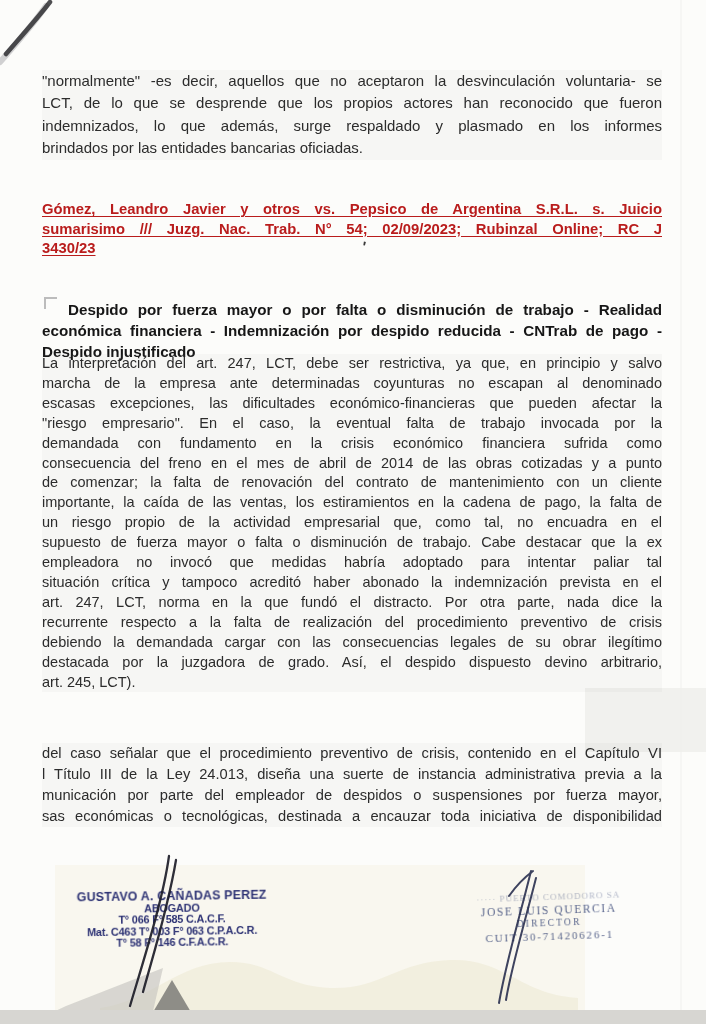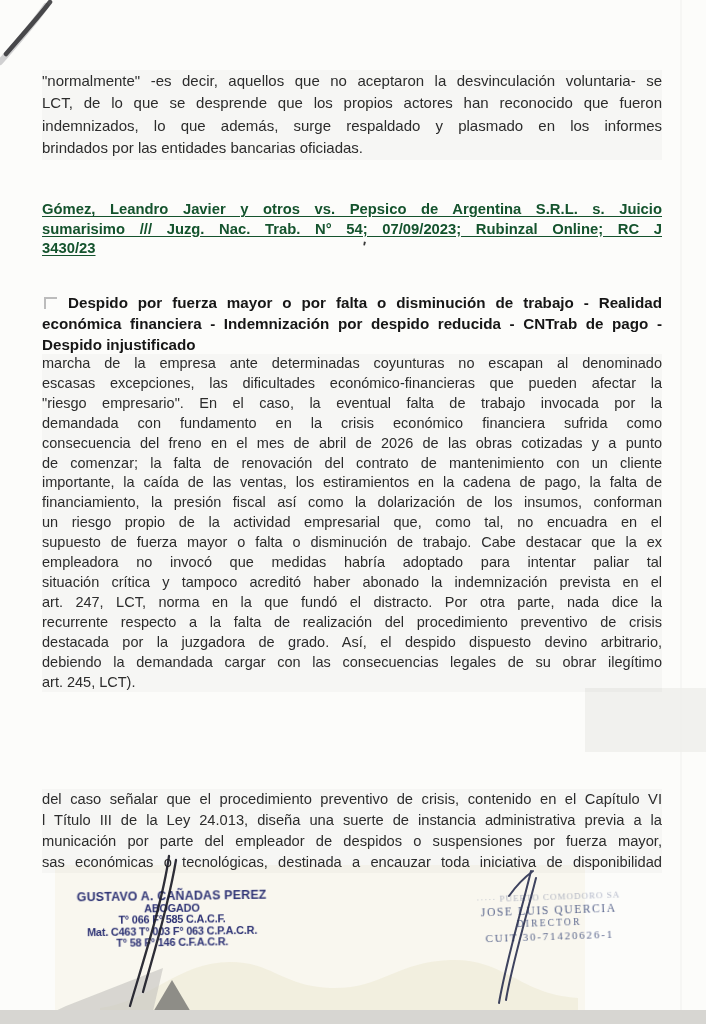--- a/index.html
+++ b/index.html
@@ -7,28 +7,28 @@
     position:relative;width:706px;height:1024px;overflow:hidden;
     background:#fcfcfa;
     font-family:"Liberation Sans", sans-serif;
   }
   
   .tb{position:absolute;left:42px;width:620px;color:#2c2c2c;}
   .line{min-height:1em;}
   .j{text-align:justify;text-align-last:justify;}
   .shade .line{background:rgba(130,130,130,0.05);}
   .para1{top:70px;font-size:15px;line-height:22.4px;}
-  .citation{font-weight:bold;font-size:14.8px;line-height:19.6px;color:#14532d;}
+  .citation{font-weight:bold;font-size:14.8px;line-height:19.6px;color:#b91c1c;}
   .citation .line{text-decoration:underline;text-underline-offset:2px;}
   .citation1{top:200px;}
   .citation2{top:731px;}
   .heading{top:292px;font-weight:bold;font-size:15.2px;line-height:21px;color:#161616;}
-  .heading .line:first-child{padding-left:26px;}
+  .heading .line:first-child{padding-left:26px;margin-top:7px;}
   .bodytext{top:354px;font-size:14.5px;line-height:19.9px;}
-  .closing{top:789px;font-size:14.7px;line-height:21px;}
+  .closing{top:743px;font-size:14.7px;line-height:21px;}
   .checkbox{
     position:absolute;left:44px;top:297px;width:11px;height:10px;
     border-left:2px solid #bcbcbc;border-top:2px solid #bcbcbc;
   }
   .tick{
     position:absolute;left:362px;top:238px;font-size:15px;color:#3a3a3a;
     transform:rotate(12deg);font-weight:bold;
   }
   
   .stamp-left{
@@ -78,51 +78,51 @@
 
   <div class="tb para1 shade">
       <div class="line j">"normalmente" -es decir, aquellos que no aceptaron la desvinculación voluntaria- se</div>
       <div class="line j">LCT, de lo que se desprende que los propios actores han reconocido que fueron</div>
       <div class="line j">indemnizados, lo que además, surge respaldado y plasmado en los informes</div>
       <div class="line">brindados por las entidades bancarias oficiadas.</div>
     </div>
 
   <div class="tb citation citation1">
       <div class="line j">Gómez, Leandro Javier y otros vs. Pepsico de Argentina S.R.L. s. Juicio</div>
-      <div class="line j">sumarisimo /// Juzg. Nac. Trab. N° 54; 07/09/2023; Rubinzal Online; RC J</div>
+      <div class="line j">sumarisimo /// Juzg. Nac. Trab. N° 54; 02/09/2023; Rubinzal Online; RC J</div>
       <div class="line">3430/23</div>
     </div>
 
   <span class="tick">'</span>
 
   <span class="checkbox"></span>
 
   <div class="tb heading">
       <div class="line j">Despido por fuerza mayor o por falta o disminución de trabajo - Realidad</div>
       <div class="line j">económica financiera - Indemnización por despido reducida - CNTrab de pago -</div>
       <div class="line">Despido injustificado</div>
     </div>
 
   <div class="tb bodytext shade">
+      <div class="line j">La interpretación del art. 247, LCT, debe ser restrictiva, ya que, en principio y salvo</div>
       <div class="line j">marcha de la empresa ante determinadas coyunturas no escapan al denominado</div>
       <div class="line j">escasas excepciones, las dificultades económico-financieras que pueden afectar la</div>
       <div class="line j">"riesgo empresario". En el caso, la eventual falta de trabajo invocada por la</div>
       <div class="line j">demandada con fundamento en la crisis económico financiera sufrida como</div>
-      <div class="line j">consecuencia del freno en el mes de abril de 2026 de las obras cotizadas y a punto</div>
+      <div class="line j">consecuencia del freno en el mes de abril de 2014 de las obras cotizadas y a punto</div>
       <div class="line j">de comenzar; la falta de renovación del contrato de mantenimiento con un cliente</div>
       <div class="line j">importante, la caída de las ventas, los estiramientos en la cadena de pago, la falta de</div>
-      <div class="line j">financiamiento, la presión fiscal así como la dolarización de los insumos, conforman</div>
       <div class="line j">un riesgo propio de la actividad empresarial que, como tal, no encuadra en el</div>
       <div class="line j">supuesto de fuerza mayor o falta o disminución de trabajo. Cabe destacar que la ex</div>
       <div class="line j">empleadora no invocó que medidas habría adoptado para intentar paliar tal</div>
       <div class="line j">situación crítica y tampoco acreditó haber abonado la indemnización prevista en el</div>
       <div class="line j">art. 247, LCT, norma en la que fundó el distracto. Por otra parte, nada dice la</div>
       <div class="line j">recurrente respecto a la falta de realización del procedimiento preventivo de crisis</div>
+      <div class="line j">debiendo la demandada cargar con las consecuencias legales de su obrar ilegítimo</div>
       <div class="line j">destacada por la juzgadora de grado. Así, el despido dispuesto devino arbitrario,</div>
-      <div class="line j">debiendo la demandada cargar con las consecuencias legales de su obrar ilegítimo</div>
       <div class="line">art. 245, LCT).</div>
     </div>
 
 
   <div class="tb closing shade">
       <div class="line j">del caso señalar que el procedimiento preventivo de crisis, contenido en el Capítulo VI</div>
       <div class="line j">l Título III de la Ley 24.013, diseña una suerte de instancia administrativa previa a la</div>
       <div class="line j">municación por parte del empleador de despidos o suspensiones por fuerza mayor,</div>
       <div class="line j">sas económicas o tecnológicas, destinada a encauzar toda iniciativa de disponibilidad</div>
     </div>

